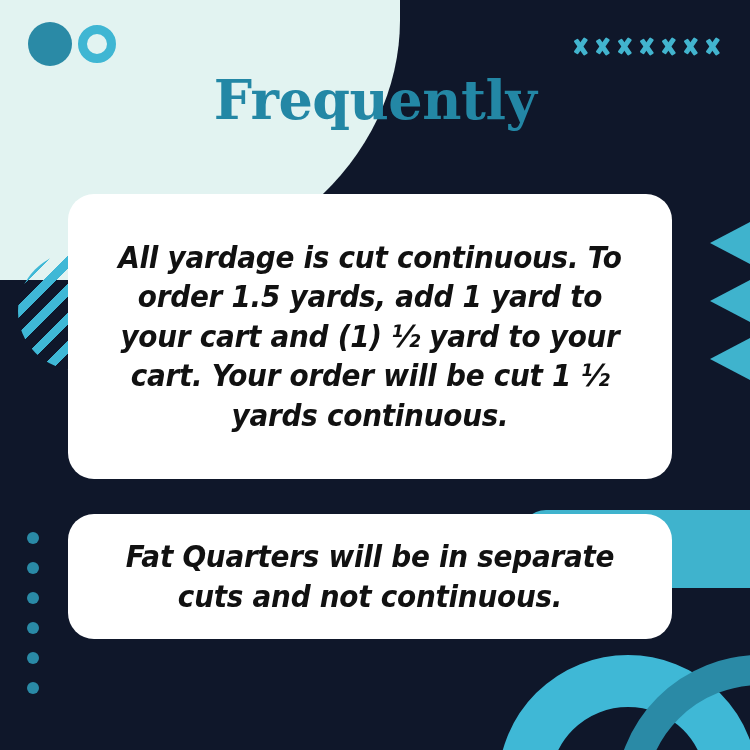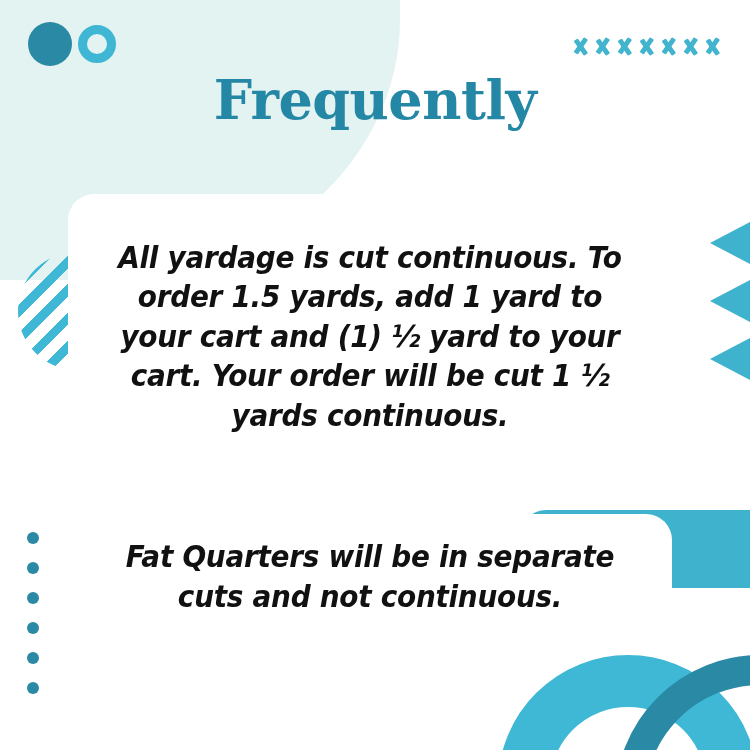--- a/index.html
+++ b/index.html
@@ -5,21 +5,21 @@
   html, body {
     margin: 0;
     padding: 0;
     background: #efeae3;
   }
   #canvas {
     position: relative;
     width: 750px;
     height: 750px;
     overflow: hidden;
-    background: #ffffff;
+    background: #0f172a;
     font-family: "Liberation Sans", sans-serif;
   }
 
   
   .mint-blob {
     position: absolute;
     left: -160px;
     top: -170px;
     width: 560px;
     height: 450px;

